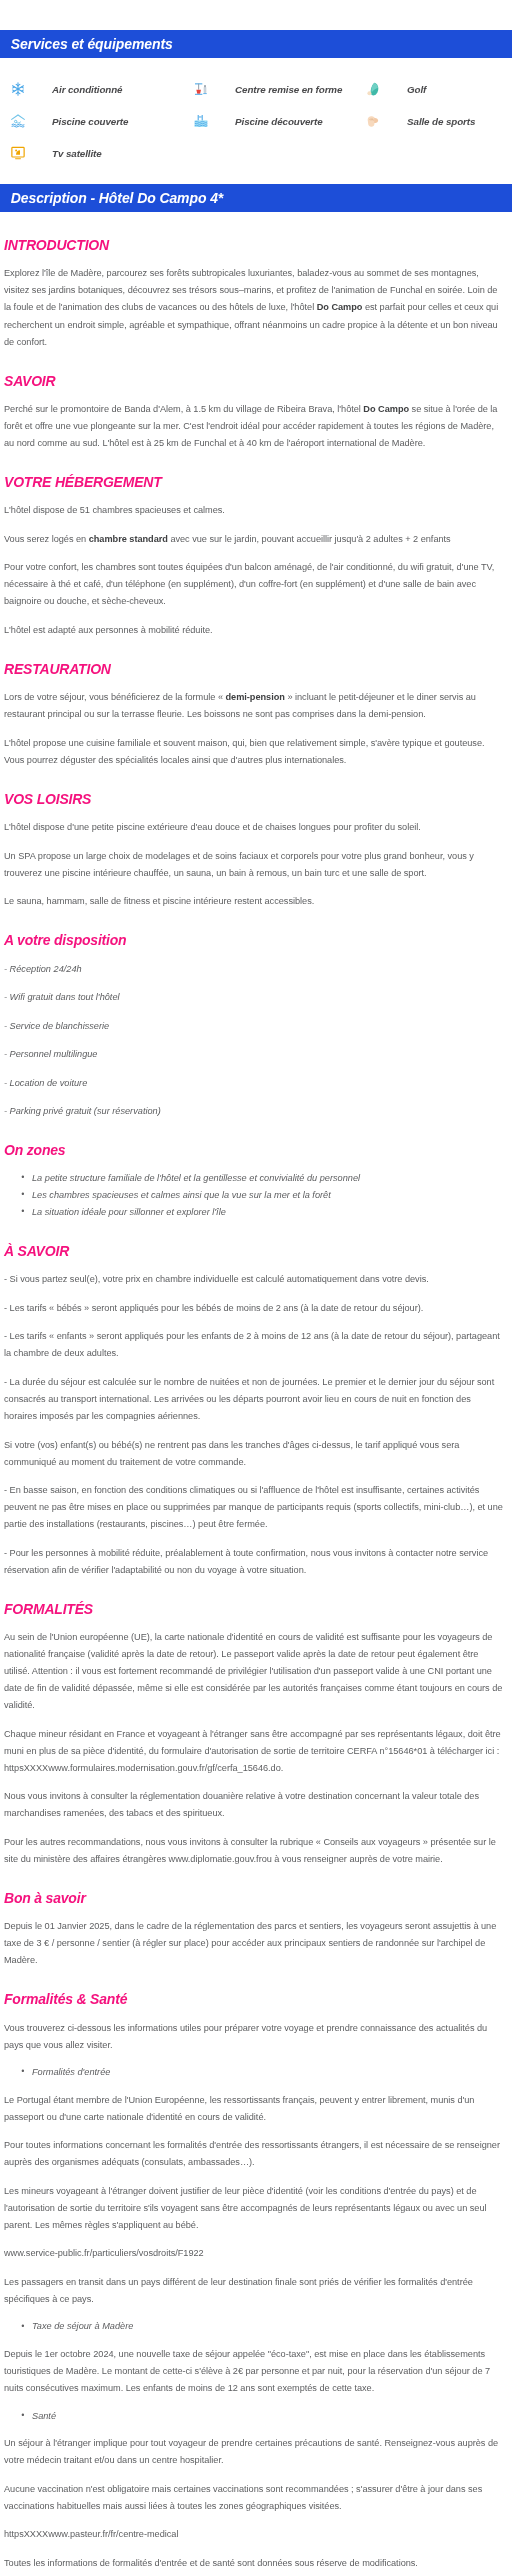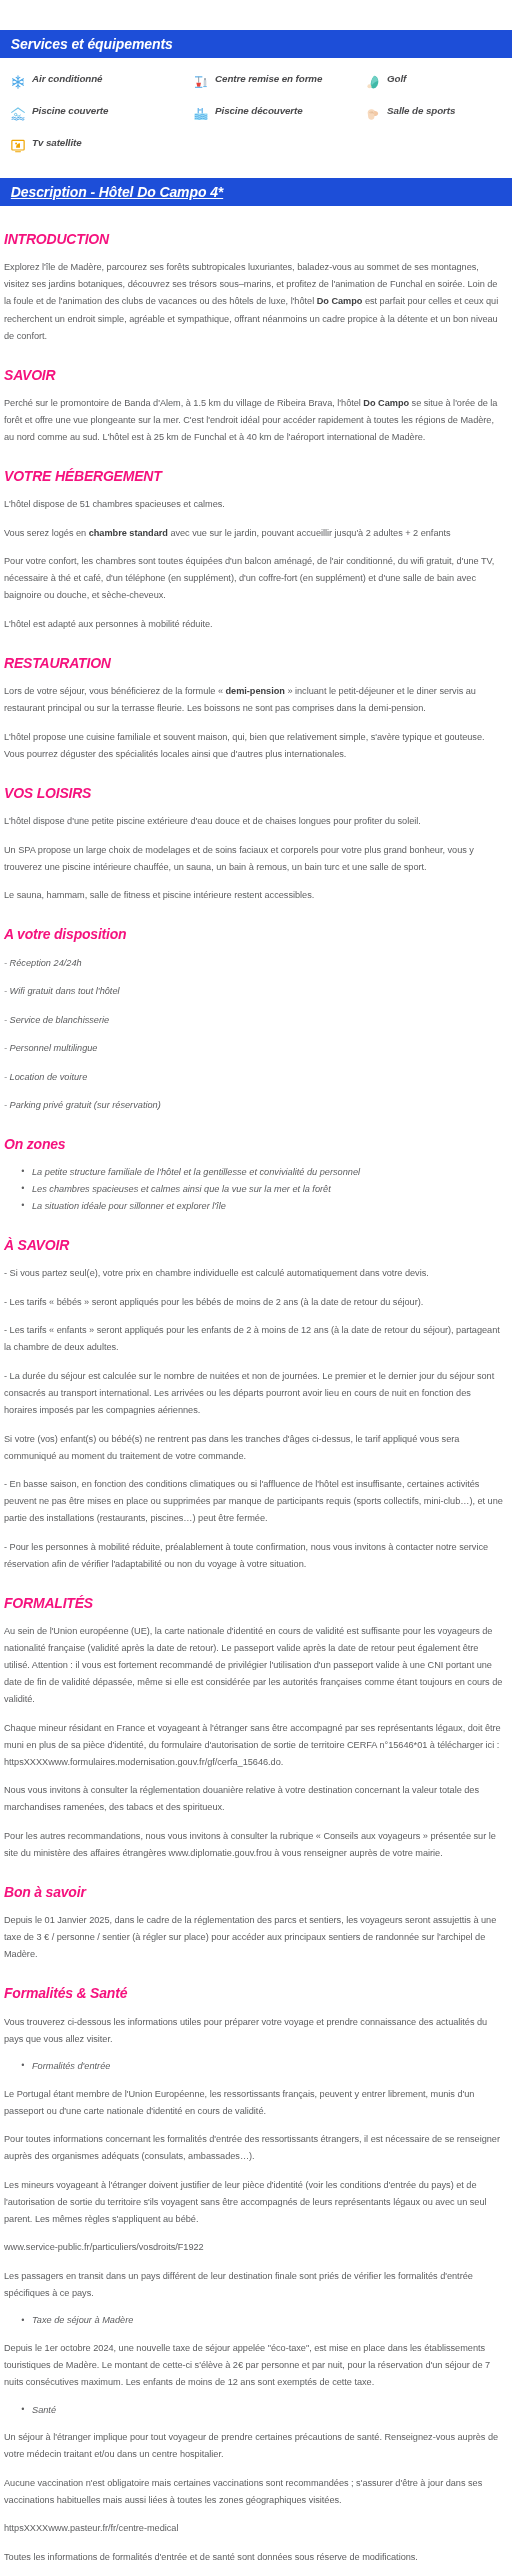--- a/index.html
+++ b/index.html
@@ -28,33 +28,34 @@
     font-style: italic;
     font-weight: bold;
     font-size: 14px;
     line-height: 1.0;
     letter-spacing: -0.1px;
     padding: 6.8px 0 7.4px 10.8px;
     box-sizing: border-box;
     width: 100%;
   }
   .banner-services { margin-top: 30px; }
-  .banner-description { margin-top: 6px; text-decoration: underline; }
+  .banner-description { margin-top: 12px; }
 
   
   .services-grid {
     display: grid;
     grid-template-columns: 183px 172px 1fr;
     row-gap: 0;
     padding: 15px 0 2.7px 9.5px;
     box-sizing: border-box;
   }
   .service-item {
     display: flex;
-    gap: 5px;
+    align-items: center;
+    gap: 25px;
     height: 32px;
   }
   .service-icon {
     width: 17.6px;
     height: 17.6px;
     flex: 0 0 17.6px;
     display: flex;
     align-items: center;
     justify-content: center;
     font-size: 13.5px;

